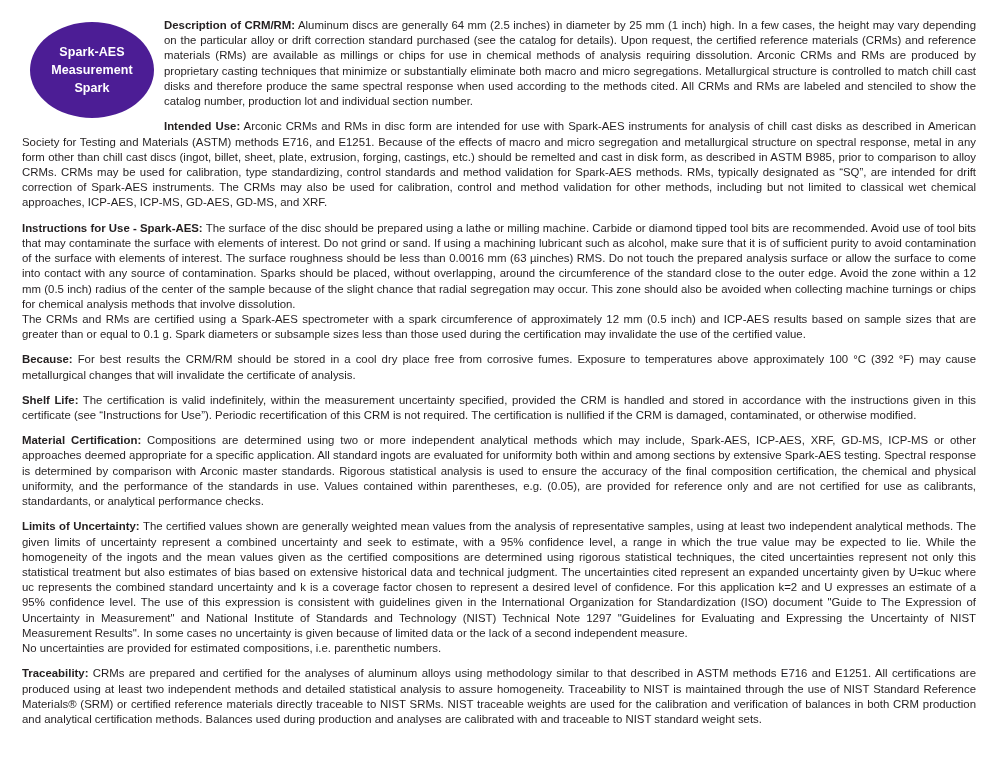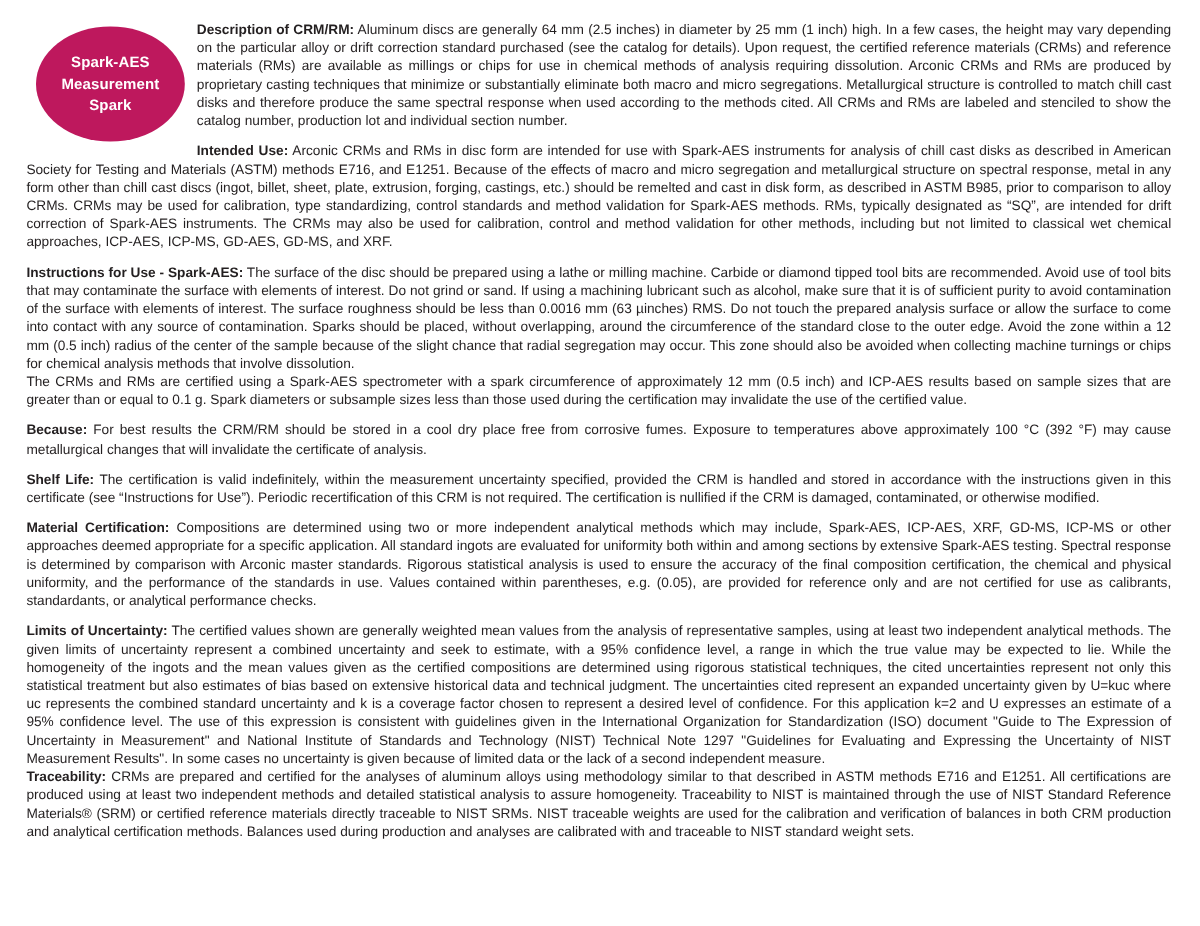--- a/index.html
+++ b/index.html
@@ -59,21 +59,21 @@
     font-weight: bold;
     margin-top: 43px;
   }
   .nomargin { margin-bottom: 0; }
 </style>
 </head>
 <body>
 
 <div class="page">
 
-  <div class="badge" style="background: #be185d;">
+  <div class="badge" style="background: #4c1d95;">
     <div>
       <span>Spark-AES</span>
       <span>Measurement</span>
       <span>Spark</span>
     </div>
   </div>
 
   <div class="content">
 
     <p class="lead-in"><b class="head">Description of CRM/RM:</b><span>  Aluminum discs are generally 64 mm (2.5 inches) in diameter by 25 mm (1 inch) high.  In a few cases, the height may vary depending on the particular alloy or drift correction standard purchased (see the catalog for details).  Upon request, the certified reference materials (CRMs) and reference materials (RMs) are available as millings or chips for use in chemical methods of analysis requiring dissolution.  Arconic CRMs and RMs are produced by proprietary casting techniques that minimize or substantially eliminate both macro and micro segregations.  Metallurgical structure is controlled to match chill cast disks and therefore produce the same spectral response when used according to the methods cited.  All CRMs and RMs are labeled and stenciled to show the catalog number, production lot and individual section number.</span></p>
@@ -85,17 +85,18 @@
     <p><span>The CRMs and RMs are certified using a Spark-AES spectrometer with a spark circumference of approximately 12 mm (0.5 inch) and ICP-AES results based on sample sizes that are greater than or equal to 0.1 g. Spark diameters or subsample sizes less than those used during the certification may invalidate the use of the certified value.</span></p>
 
     <p><b class="head">Because:</b><span>  For best results the CRM/RM should be stored in a cool dry place free from corrosive fumes.  Exposure to temperatures above approximately 100 °C (392 °F) may cause metallurgical changes that will invalidate the certificate of analysis.</span></p>
 
     <p><b class="head">Shelf Life:</b><span>  The certification is valid indefinitely, within the measurement uncertainty specified, provided the CRM is handled and stored in accordance with the instructions given in this certificate (see “Instructions for Use”). Periodic recertification of this CRM is not required. The certification is nullified if the CRM is damaged, contaminated, or otherwise modified.</span></p>
 
     <p><b class="head">Material Certification:</b><span>  Compositions are determined using two or more independent analytical methods which may include, Spark-AES, ICP-AES, XRF, GD-MS, ICP-MS or other approaches deemed appropriate for a specific application. All standard ingots are evaluated for uniformity both within and among sections by extensive Spark-AES testing. Spectral response is determined by comparison with Arconic master standards. Rigorous statistical analysis is used to ensure the accuracy of the final composition certification, the chemical and physical uniformity, and the performance of the standards in use. Values contained within parentheses, e.g. (0.05), are provided for reference only and are not certified for use as calibrants, standardants, or analytical performance checks.</span></p>
 
     <p class="nomargin"><b class="head">Limits of Uncertainty:</b><span>  The certified values shown are generally weighted mean values from the analysis of representative samples, using at least two independent analytical methods. The given limits of uncertainty represent a combined uncertainty and seek to estimate, with a 95% confidence level, a range in which the true value may be expected to lie. While the homogeneity of the ingots and the mean values given as the certified compositions are determined using rigorous statistical techniques, the cited uncertainties represent not only this statistical treatment but also estimates of bias based on extensive historical data and technical judgment. The uncertainties cited represent an expanded uncertainty given by U=kuᴄ where uᴄ represents the combined standard uncertainty and k is a coverage factor chosen to represent a desired level of confidence. For this application k=2 and U expresses an estimate of a 95% confidence level. The use of this expression is consistent with guidelines given in the International Organization for Standardization (ISO) document "Guide to The Expression of Uncertainty in Measurement" and National Institute of Standards and Technology (NIST) Technical Note 1297 "Guidelines for Evaluating and Expressing the Uncertainty of NIST Measurement Results". In some cases no uncertainty is given because of limited data or the lack of a second independent measure.</span></p>
 
+    <p><span>No uncertainties are provided for estimated compositions, i.e. parenthetic numbers.</span></p>
 
     <p><b class="head">Traceability:</b><span>  CRMs are prepared and certified for the analyses of aluminum alloys using methodology similar to that described in ASTM methods E716 and E1251. All certifications are produced using at least two independent methods and detailed statistical analysis to assure homogeneity. Traceability to NIST is maintained through the use of NIST Standard Reference Materials® (SRM) or certified reference materials directly traceable to NIST SRMs. NIST traceable weights are used for the calibration and verification of balances in both CRM production and analytical certification methods. Balances used during production and analyses are calibrated with and traceable to NIST standard weight sets.</span></p>
 
   </div>
 </div>
 
 </body></html>

